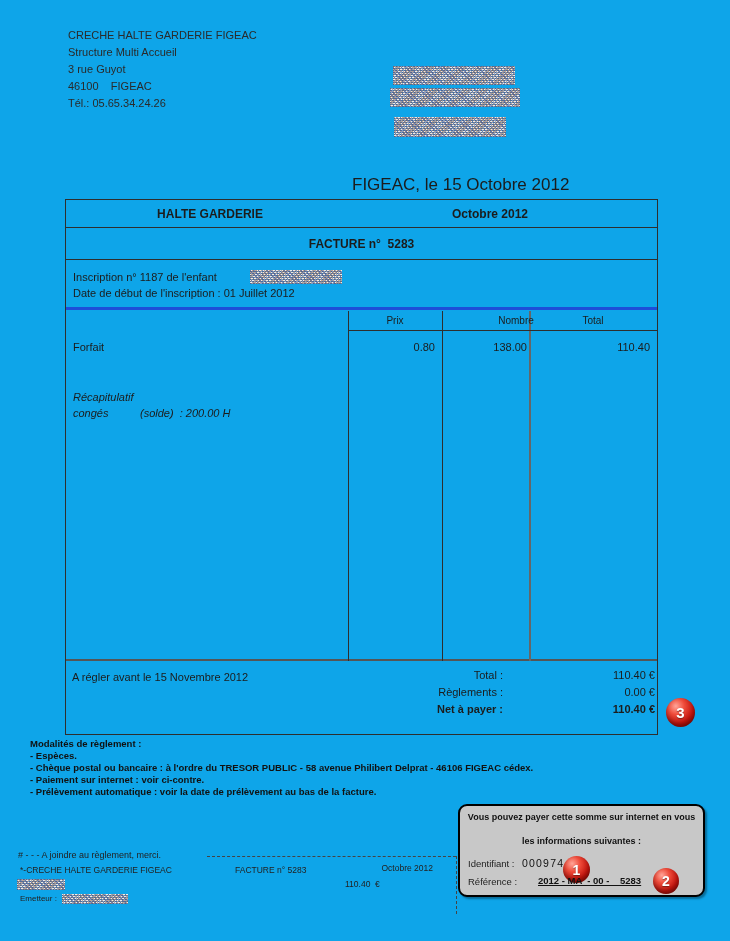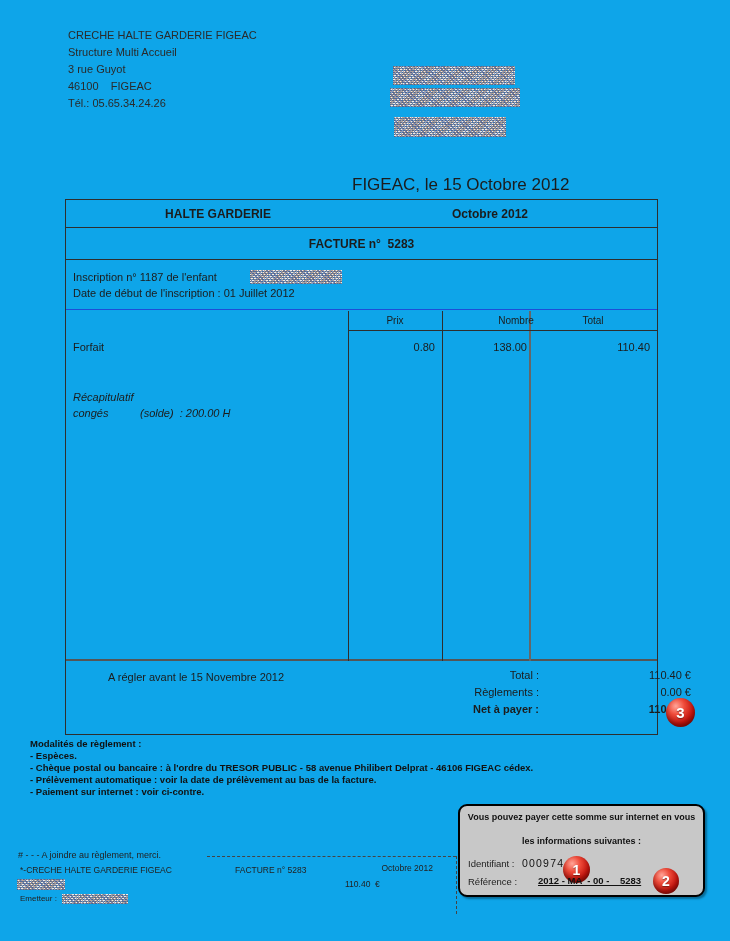--- a/index.html
+++ b/index.html
@@ -27,28 +27,28 @@
   .redacted-inline { display:inline-block; vertical-align:middle; }
 
   .date-line { left:352px; top:175px; font-size:17px; }
 
   
   .invoice-table { left:65px; top:199px; width:593px; height:536px; border:1px solid #2e2e2e; }
   .t-row1 { left:0; top:0; width:100%; height:28px; border-bottom:1px solid #2e2e2e; }
   .t-row1 span { position:absolute; top:7px; transform:translateX(-50%); font-weight:bold; font-size:12px; }
   .t-row2 { left:0; top:29px; width:100%; height:31px; border-bottom:1px solid #2e2e2e;
             text-align:center; line-height:31px; font-weight:bold; font-size:12px; }
-  .t-row3 { left:0; top:61px; width:100%; height:49px; border-bottom:1px solid #1d4ed8; font-size:11px; }
+  .t-row3 { left:0; top:61px; width:100%; height:49px; border-bottom:3px solid #1d4ed8; font-size:11px; }
   .t-body { left:0; top:111px; width:100%; height:350px; border-bottom:2px solid #555; font-size:11px; }
   .vline { position:absolute; top:0; height:350px; width:0; border-left:1px solid #2e2e2e; }
   .vline3 { border-left:2px solid #666; }
   .col-underline { position:absolute; left:282px; right:0; top:19px; border-top:1px solid #2e2e2e; }
   .col-h { position:absolute; top:4px; transform:translateX(-50%); font-size:10px; }
   .num { position:absolute; text-align:right; font-size:11px; }
-  .t-totals { left:0; top:463px; width:100%; height:71px; font-size:11px;margin-left:36px; }
+  .t-totals { left:0; top:463px; width:100%; height:71px; font-size:11px; }
   .tot-label { position:absolute; left:280px; width:157px; text-align:right; }
   .tot-value { position:absolute; left:437px; width:152px; text-align:right; }
 
   
   .badge {
     position:absolute; border-radius:50%; color:#fff; font-weight:bold;
     display:flex; align-items:center; justify-content:center;
     background:radial-gradient(circle at 34% 28%, #ffa598 0%, #ef4b3a 30%, #c3150e 62%, #7c0300 100%);
     box-shadow:inset 0 -3px 5px rgba(0,0,0,0.35);
     text-shadow:0 1px 1px rgba(0,0,0,0.4);
@@ -88,21 +88,21 @@
 
   <div class="abs redacted" style="left:393px;top:66px;width:122px;height:19px;"></div>
   <div class="abs redacted" style="left:390px;top:88px;width:130px;height:19px;"></div>
   <div class="abs redacted" style="left:394px;top:117px;width:112px;height:20px;"></div>
 
   <div class="abs date-line">FIGEAC, le 15 Octobre 2012</div>
 
   <div class="abs invoice-table">
 
     <div class="abs t-row1">
-      <span style="left:152px;text-align:right;">HALTE GARDERIE</span>
+      <span style="left:144px;text-align:right;">HALTE GARDERIE</span>
       <span style="left:424px;">Octobre 2012</span>
     </div>
 
     <div class="abs t-row2 pre">FACTURE n°  5283</div>
 
     <div class="abs t-row3">
       <div class="abs" style="left:7px;top:10px;">
         <span>Inscription n° 1187 de l'enfant</span>
       </div>
       <span class="abs redacted" style="left:184px;top:9px;width:92px;height:14px;"></span>
@@ -142,22 +142,22 @@
       <span class="tot-value b" style="top:40px;">110.40 €</span>
     </div>
   </div>
 
   <div class="badge" style="left:666px;top:698px;width:29px;height:29px;font-size:15px;">3</div>
 
   <div class="abs modalites">
     <div>Modalités de règlement :</div>
     <div>- Espèces.</div>
     <div>- Chèque postal ou bancaire : à l'ordre du TRESOR PUBLIC - 58 avenue Philibert Delprat - 46106 FIGEAC cédex.</div>
+    <div>- Paiement sur internet : voir ci-contre.</div>
     <div>- Prélèvement automatique : voir la date de prélèvement au bas de la facture.</div>
-    <div>- Paiement sur internet : voir ci-contre.</div>
   </div>
 
   <div class="abs paybox">
     <div class="c" style="top:6px;">Vous pouvez payer cette somme sur internet en vous</div>
     <div class="c" style="top:30px;">les informations suivantes :</div>
 
     <span class="lbl" style="left:8px;top:52px;">Identifiant :</span>
     <span class="abs" style="left:62px;top:51px;font-size:10.5px;font-weight:normal;letter-spacing:1.2px;">000974</span>
     <div class="badge" style="left:103px;top:50px;width:27px;height:27px;font-size:14px;">1</div>
 

